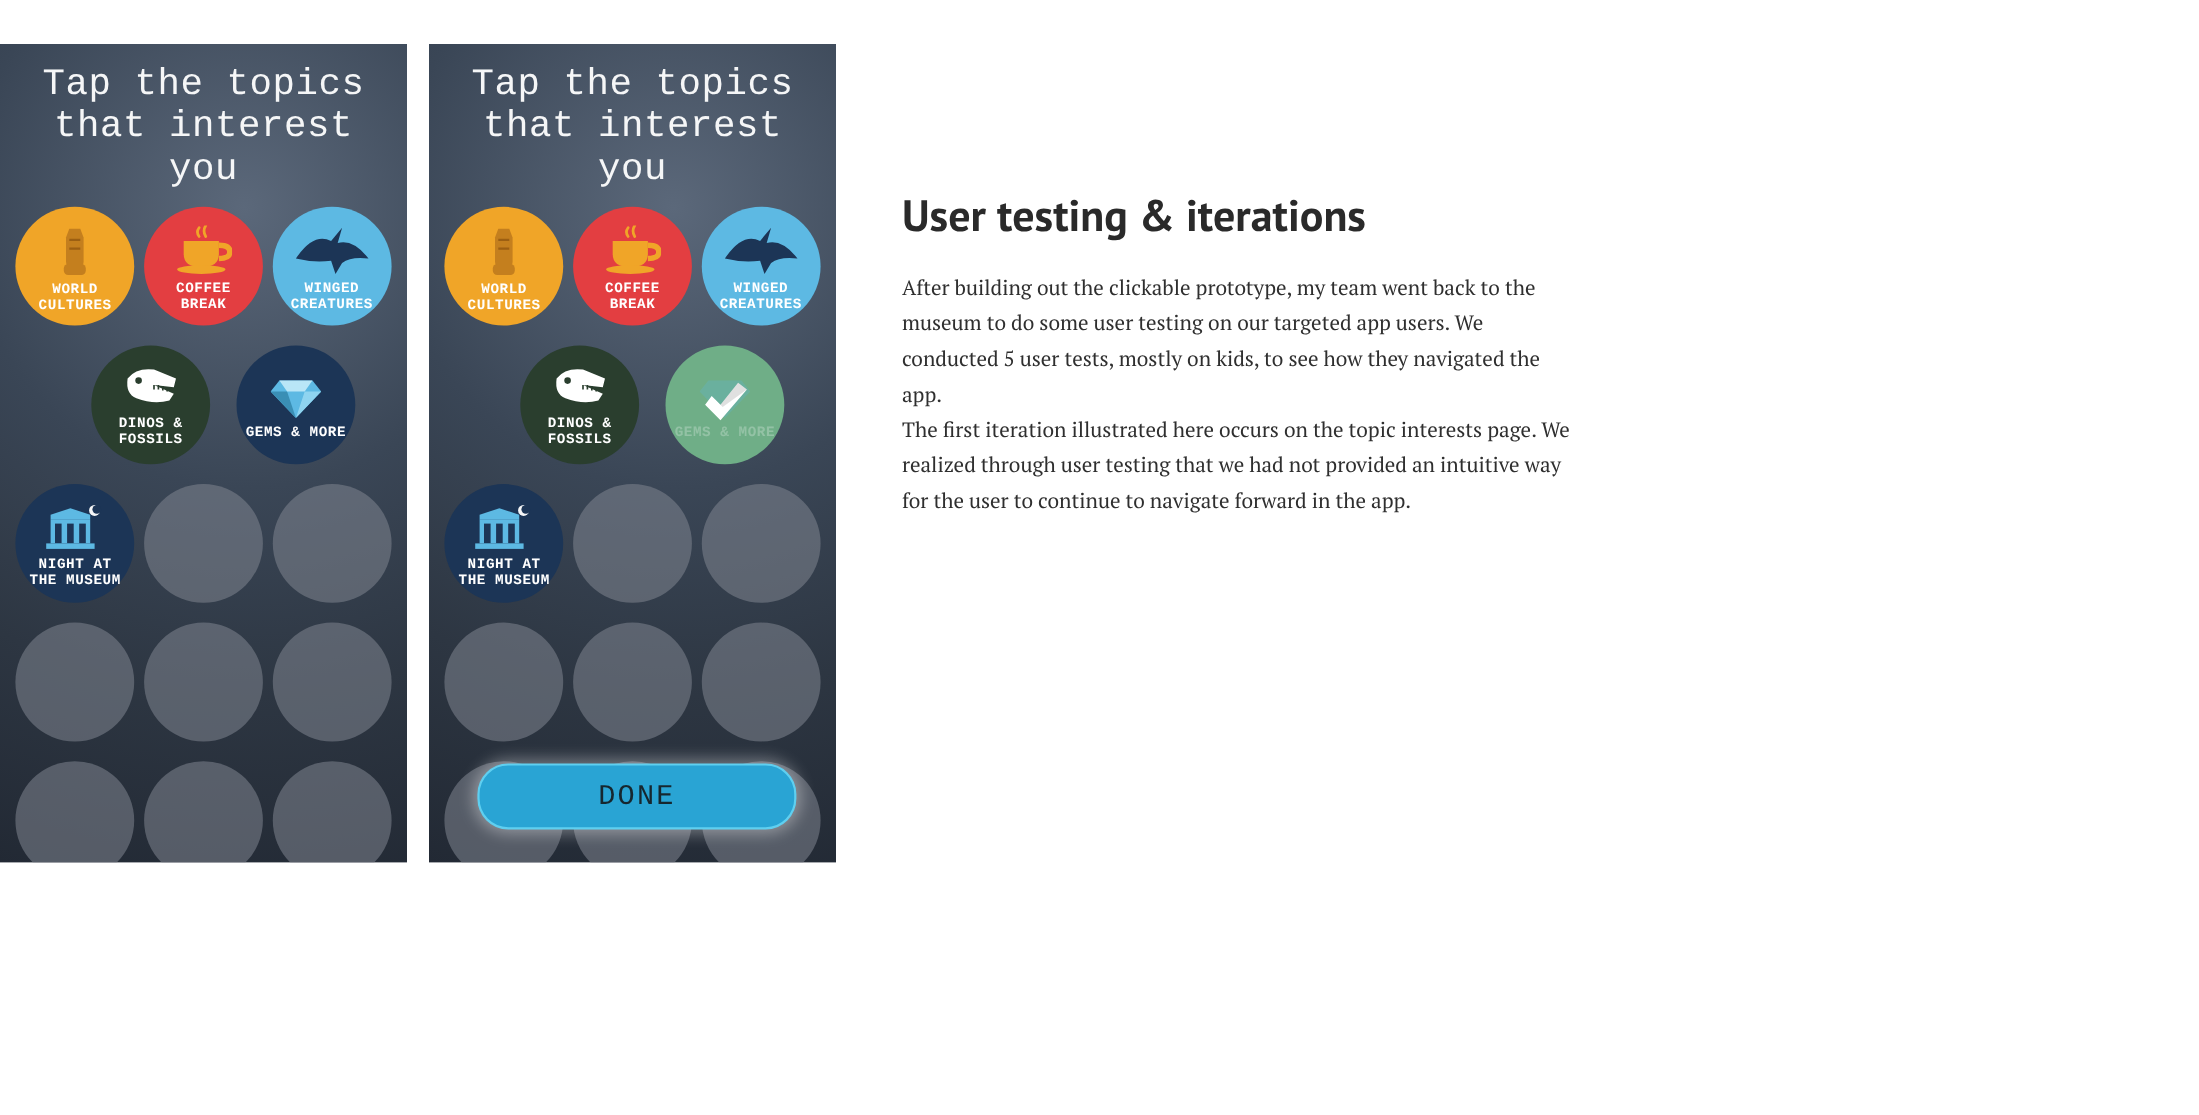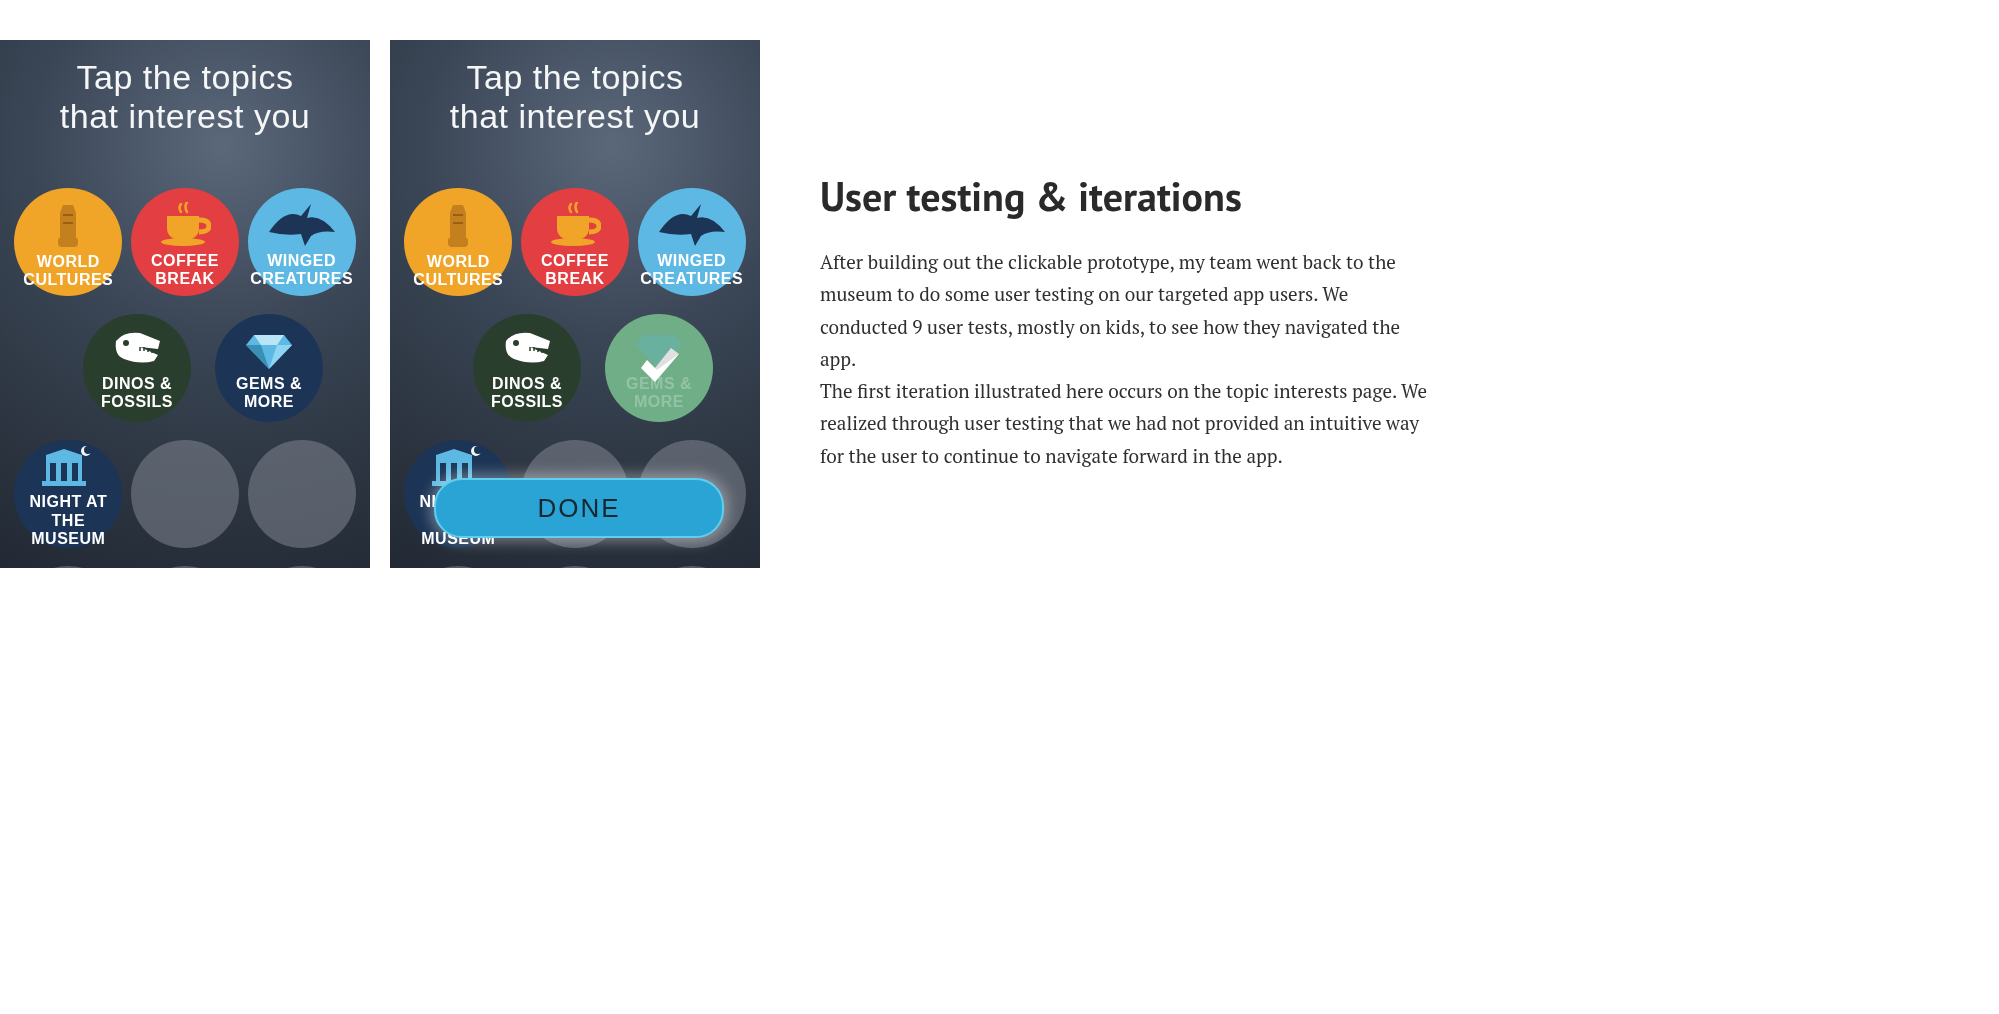--- a/index.html
+++ b/index.html
@@ -13,25 +13,26 @@
     --emptyOp: .55;
     --done:   #29A4D4;
     --textLight: #F5F6F7;
     --textDark:  #2a2a2a;
     --bodyText:  #333333;
   }
   html,body{margin:0;padding:0;background:#fff;font-family:"Helvetica Neue",Helvetica,Arial,sans-serif;color:var(--bodyText);}
   .page{display:flex;gap:60px;align-items:flex-start;padding:40px 0 40px 0;max-width:1560px;}
   .phones{display:flex;gap:20px;padding-left:0;}
   .phone{
-    width:370px;height:528px;
+    width:370px;height:744px;
     background:
       radial-gradient(circle at 60% 20%, #5b687a 0%, #3a4656 40%, #2d3642 70%, #222934 100%);
     position:relative;
     overflow:hidden;
+    font-family:Liberation Mono, monospace;
   }
   .phone .title{
     color:var(--textLight);
     font-weight:200;
     font-size:34px;
     line-height:1.15;
     text-align:center;
     padding:18px 20px 8px 20px;
     letter-spacing:.5px;
   }
@@ -44,21 +45,21 @@
   .row.center{justify-content:center;gap:24px;}
   .bubble{
     width:108px;height:108px;border-radius:50%;
     display:flex;flex-direction:column;align-items:center;justify-content:center;
     color:#fff;
     position:relative;
     box-sizing:border-box;
     padding-top:6px;
   }
   .bubble .lbl{
-    font-size:16px;
+    font-size:13px;
     font-weight:700;
     letter-spacing:.5px;
     text-align:center;
     line-height:1.15;
     margin-top:4px;
     padding:0 6px;
   }
   .bubble.empty{background:var(--empty);opacity:var(--emptyOp);}
   .bubble.orange{background:var(--orange);}
   .bubble.red{background:var(--red);}
@@ -305,17 +306,17 @@
 
       </div>
 
       <div class="done">DONE</div>
     </div>
 
   </div>
 
   <div class="article">
     <h2>User testing &amp; iterations</h2>
-    <p class="tight">After building out the clickable prototype, my team went back to the museum to do some user testing on our targeted app users. We conducted 9 user tests, mostly on kids, to see how they navigated the app.</p>
+    <p class="tight">After building out the clickable prototype, my team went back to the museum to do some user testing on our targeted app users. We conducted 5 user tests, mostly on kids, to see how they navigated the app.</p>
     <p>The first iteration illustrated here occurs on the topic interests page. We realized through user testing that we had not provided an intuitive way for the user to continue to navigate forward in the app.</p>
   </div>
 
 </div>
 
 </body></html>

